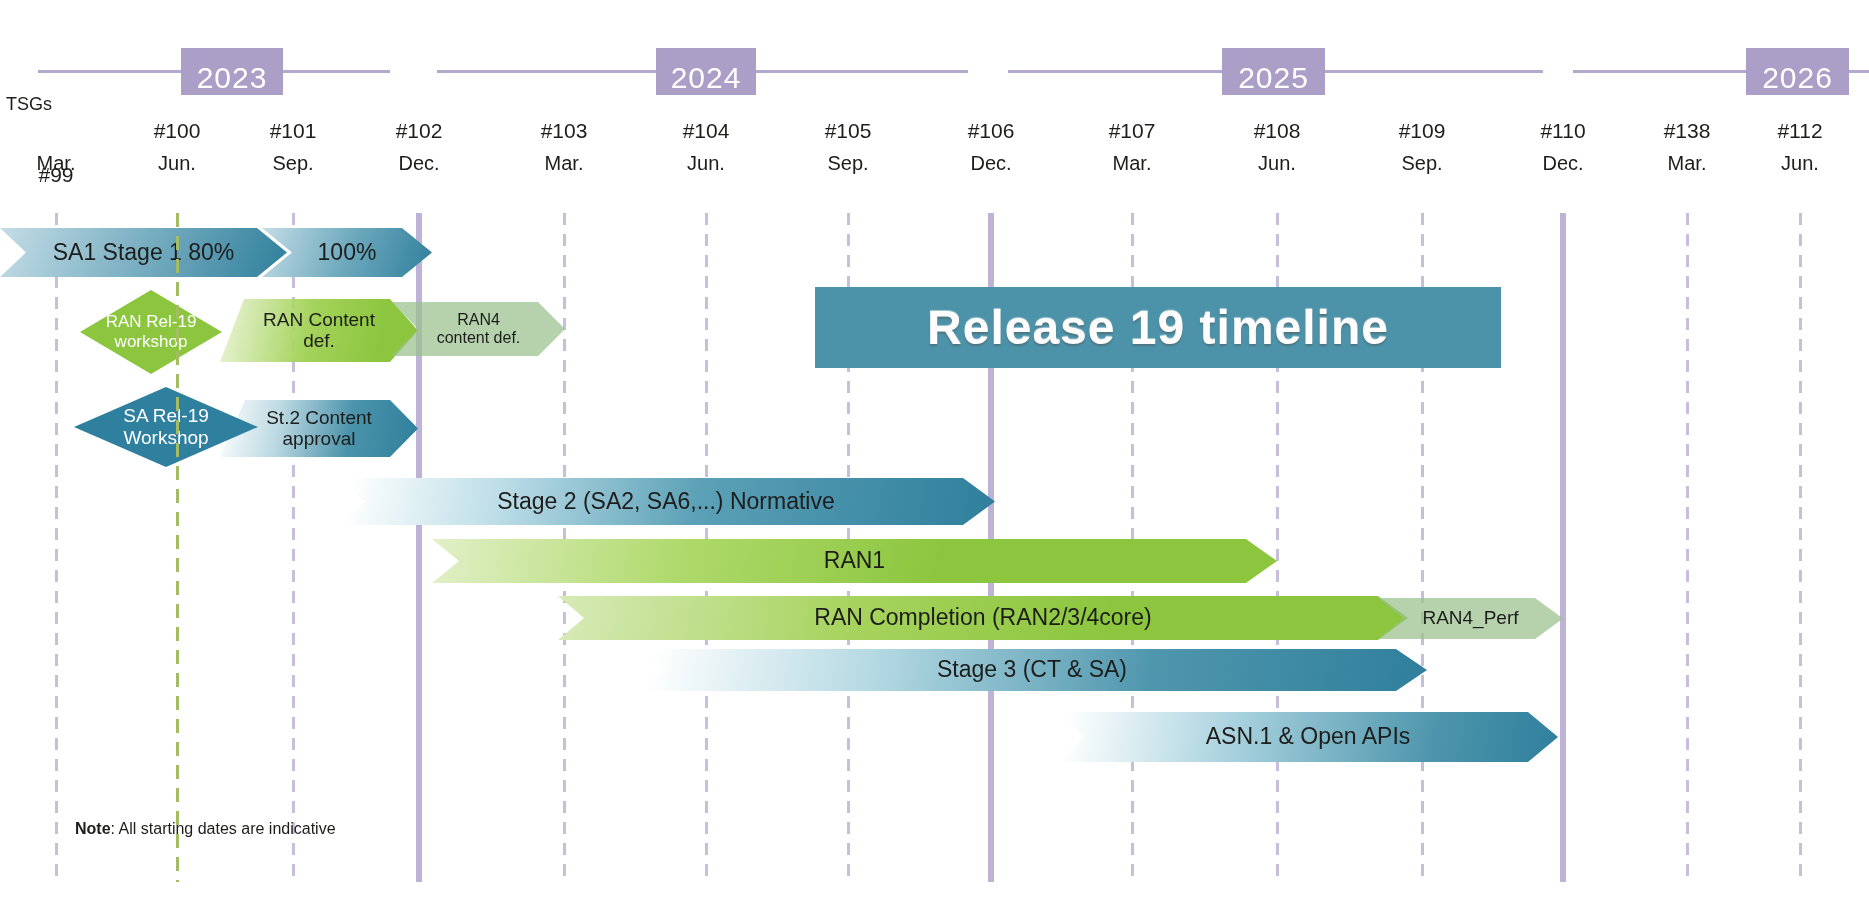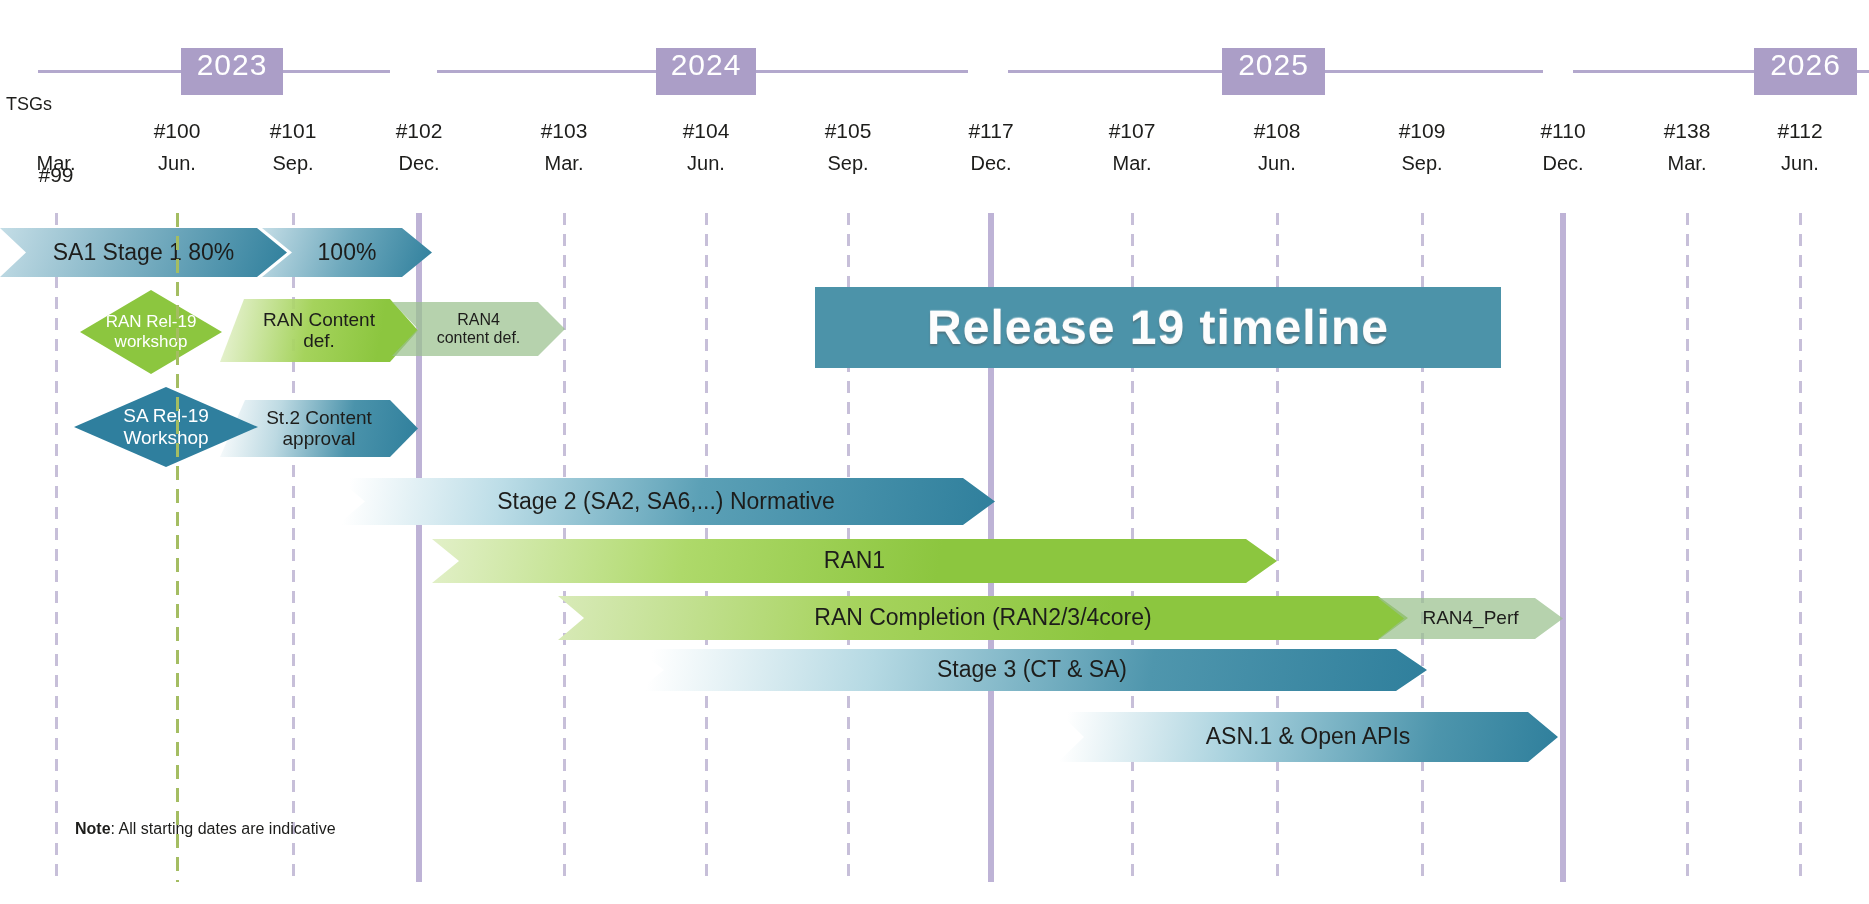--- a/index.html
+++ b/index.html
@@ -4,21 +4,21 @@
 <style>
   html,body{margin:0;padding:0;background:#ffffff;}
   #slide{
     position:relative;width:1869px;height:904px;background:#ffffff;overflow:hidden;
     font-family:"Liberation Sans",sans-serif;
   }
   
   .yearline{position:absolute;top:70px;height:3px;background:#b3a8cd;z-index:1;}
   .yearbox{
     position:absolute;top:48px;height:47px;background:#ab9ec7;z-index:2;
-    display:flex;align-items:flex-start;justify-content:center;
+    display:flex;align-items:flex-end;justify-content:center;
     color:#ffffff;font-size:30px;letter-spacing:1px;
   }
   #tsgs{position:absolute;left:6px;top:94px;font-size:18px;color:#1d1d1b;}
   .mnum{position:absolute;top:119px;transform:translateX(-50%);font-size:21px;color:#1d1d1b;white-space:nowrap;}
   .mmon{position:absolute;top:152px;transform:translateX(-50%);font-size:20px;color:#1d1d1b;white-space:nowrap;}
   
   .vline{position:absolute;top:213px;height:669px;}
   .vl-dashed{width:3px;z-index:1;background:repeating-linear-gradient(180deg,#c7bfd9 0 12px,transparent 12px 21px);}
   .vl-solid{width:6px;z-index:1;background:#beb3d6;}
   .vl-green{width:3px;z-index:5;background:repeating-linear-gradient(180deg,#a4bd62 0 14px,transparent 14px 23px);}
@@ -58,21 +58,21 @@
     </div>
     <div class="yearline" style="left: 437px; width: 531px;"></div>
     <div class="yearbox" style="left: 656px; width: 100px;">
       <span>2024</span>
     </div>
     <div class="yearline" style="left: 1008px; width: 535px;"></div>
     <div class="yearbox" style="left: 1222px; width: 103px;">
       <span>2025</span>
     </div>
     <div class="yearline" style="left: 1573px; width: 296px;"></div>
-    <div class="yearbox" style="left: 1746px; width: 103px; margin-left: 8px;">
+    <div class="yearbox" style="left: 1746px; width: 103px;">
       <span>2026</span>
     </div>
     <div class="mnum" style="left: 56px; margin-top: 44px;">#99</div>
     <div class="mmon" style="left: 56px;">Mar.</div>
     <div class="vline vl-dashed" style="left: 54.5px;"></div>
     <div class="mnum" style="left: 177px;">#100</div>
     <div class="mmon" style="left: 177px;">Jun.</div>
     <div class="vline vl-green" style="left: 175.5px;"></div>
     <div class="mnum" style="left: 293px;">#101</div>
     <div class="mmon" style="left: 293px;">Sep.</div>
@@ -82,21 +82,21 @@
     <div class="vline vl-solid" style="left: 416px;"></div>
     <div class="mnum" style="left: 564px;">#103</div>
     <div class="mmon" style="left: 564px;">Mar.</div>
     <div class="vline vl-dashed" style="left: 562.5px;"></div>
     <div class="mnum" style="left: 706px; text-align: right;">#104</div>
     <div class="mmon" style="left: 706px;">Jun.</div>
     <div class="vline vl-dashed" style="left: 704.5px;"></div>
     <div class="mnum" style="left: 848px;">#105</div>
     <div class="mmon" style="left: 848px;">Sep.</div>
     <div class="vline vl-dashed" style="left: 846.5px;"></div>
-    <div class="mnum" style="left: 991px;">#117</div>
+    <div class="mnum" style="left: 991px;">#106</div>
     <div class="mmon" style="left: 991px;">Dec.</div>
     <div class="vline vl-solid" style="left: 988px;"></div>
     <div class="mnum" style="left: 1132px;">#107</div>
     <div class="mmon" style="left: 1132px;">Mar.</div>
     <div class="vline vl-dashed" style="left: 1130.5px;"></div>
     <div class="mnum" style="left: 1277px;">#108</div>
     <div class="mmon" style="left: 1277px;">Jun.</div>
     <div class="vline vl-dashed" style="left: 1275.5px;"></div>
     <div class="mnum" style="left: 1422px;">#109</div>
     <div class="mmon" style="left: 1422px;">Sep.</div>

